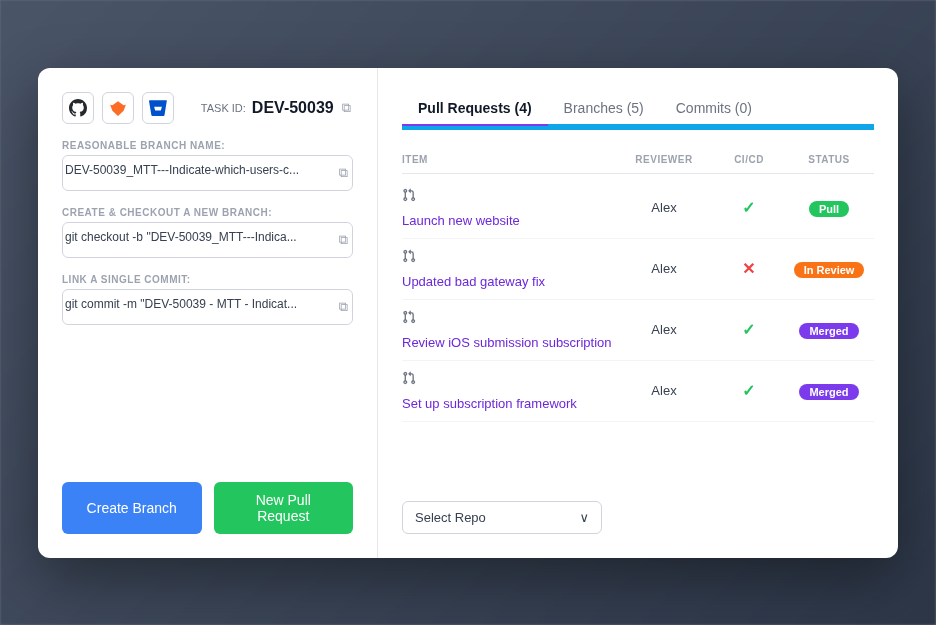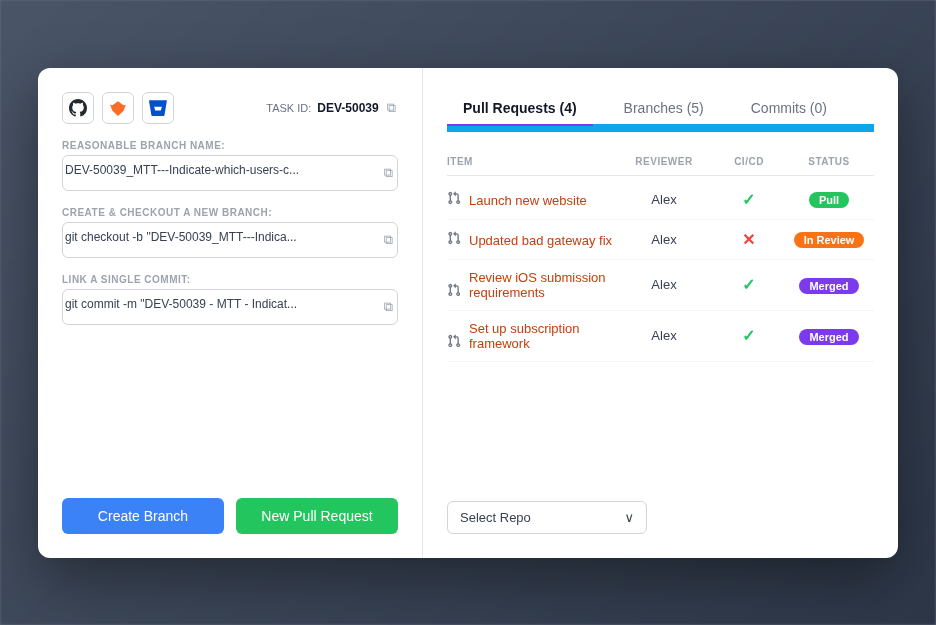--- a/index.html
+++ b/index.html
@@ -26,21 +26,21 @@
       background: #ffffff;
       border-radius: 12px;
       width: 860px;
       min-height: 490px;
       display: flex;
       box-shadow: 0 20px 60px rgba(0,0,0,0.4);
       overflow: hidden;
     }
     
     .left-panel {
-      width: 385px;
+      width: 340px;
       border-right: 1px solid #e5e7eb;
       padding: 24px;
       display: flex;
       flex-direction: column;
       gap: 16px;
     }
     .provider-icons {
       display: flex;
       gap: 8px;
       align-items: center;
@@ -61,21 +61,21 @@
       align-items: center;
       gap: 6px;
       margin-left: auto;
     }
     .task-id-label {
       font-size: 11px;
       color: #6b7280;
       font-weight: 500;
     }
     .task-id-value {
-      font-size: 12px;
+      font-size: 16px;
       font-weight: 600;
       color: #111827;
     }
     .copy-btn {
       background: none;
       border: none;
       cursor: pointer;
       color: #9ca3af;
       font-size: 13px;
       padding: 2px;
@@ -142,22 +142,22 @@
     }
     
     .right-panel {
       flex: 1;
       padding: 24px;
       display: flex;
       flex-direction: column;
     }
     .tabs {
       display: flex;
-      gap: 15px;
-      border-bottom: 8px solid #0ea5e9;
+      gap: 0;
+      border-bottom: 6px solid #0ea5e9;
       margin-bottom: 20px;
     }
     .tab {
       padding: 8px 16px;
       font-size: 14px;
       cursor: pointer;
       color: #6b7280;
       border-bottom: 2px solid transparent;
       margin-bottom: -2px;
     }
@@ -188,24 +188,25 @@
     }
     .table-row {
       display: grid;
       grid-template-columns: 1fr 100px 70px 90px;
       padding: 10px 0;
       border-bottom: 1px solid #f3f4f6;
       align-items: center;
     }
     .row-item {
       display: flex;
-      align-items: flex-end;
+      align-items: flex-start;
       gap: 8px;
       font-size: 13px;
-      color: #c2410c;
+      color: #6d28d9;
+      flex-direction: column;
     }
     .row-reviewer {
       font-size: 13px;
       color: #374151;
       text-align: center;
     }
     .row-cicd {
       text-align: center;
     }
     .row-status {
@@ -362,21 +363,21 @@
         <div class="row-status"><span class="badge badge-in-review">In Review</span></div>
       </div>
 
       <div class="table-row">
         <div class="row-item">
           <span style="color:#6b7280;">
             <svg width="14" height="14" viewBox="0 0 16 16" fill="currentColor">
               <path d="M7.177 3.073L9.573.677A.25.25 0 0110 .854v4.792a.25.25 0 01-.427.177L7.177 3.427a.25.25 0 010-.354zM3.75 2.5a.75.75 0 100 1.5.75.75 0 000-1.5zm-2.25.75a2.25 2.25 0 113 2.122v5.256a2.251 2.251 0 11-1.5 0V5.372A2.25 2.25 0 011.5 3.25zM11 2.5h-1V4h1a1 1 0 011 1v5.628a2.251 2.251 0 101.5 0V5A2.5 2.5 0 0011 2.5zm1 10.25a.75.75 0 111.5 0 .75.75 0 01-1.5 0zM3.75 12a.75.75 0 100 1.5.75.75 0 000-1.5z"></path>
             </svg>
           </span>
-          <span>Review iOS submission requirements</span>
+          <span>Review iOS submission subscription</span>
         </div>
         <div class="row-reviewer">Alex</div>
         <div class="row-cicd"><span class="check-green">✓</span></div>
         <div class="row-status"><span class="badge badge-merged">Merged</span></div>
       </div>
 
       <div class="table-row">
         <div class="row-item">
           <span style="color:#6b7280;">
             <svg width="14" height="14" viewBox="0 0 16 16" fill="currentColor">

